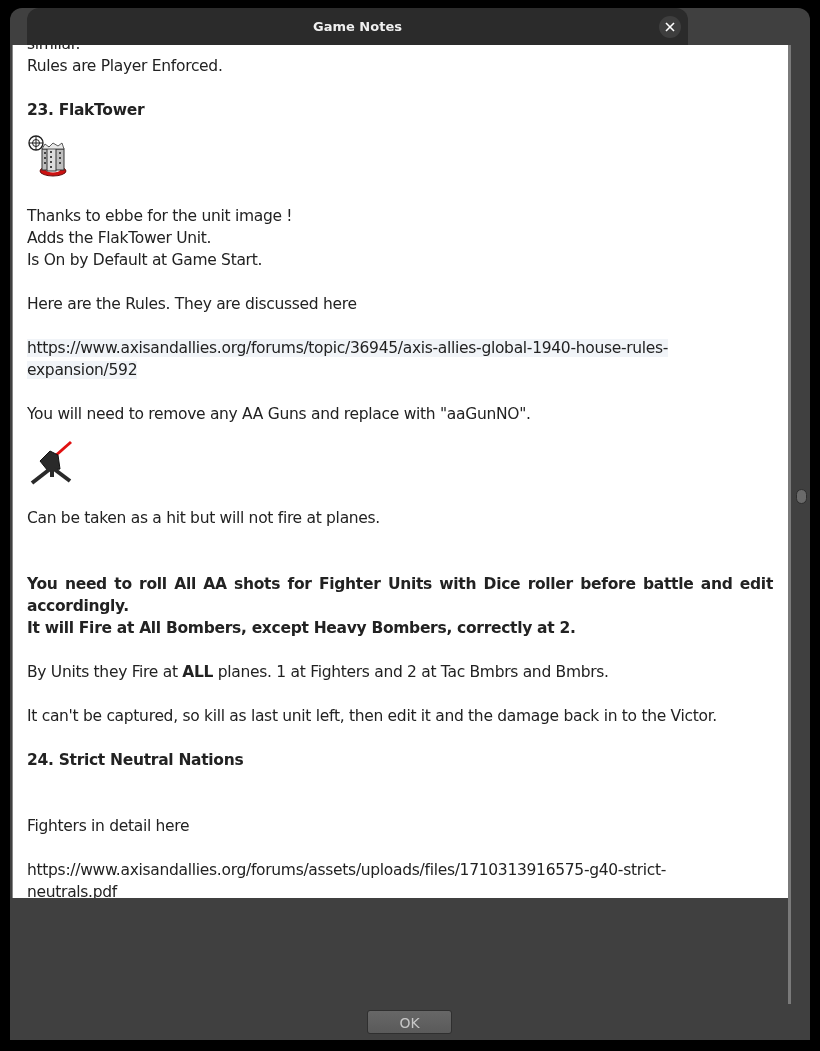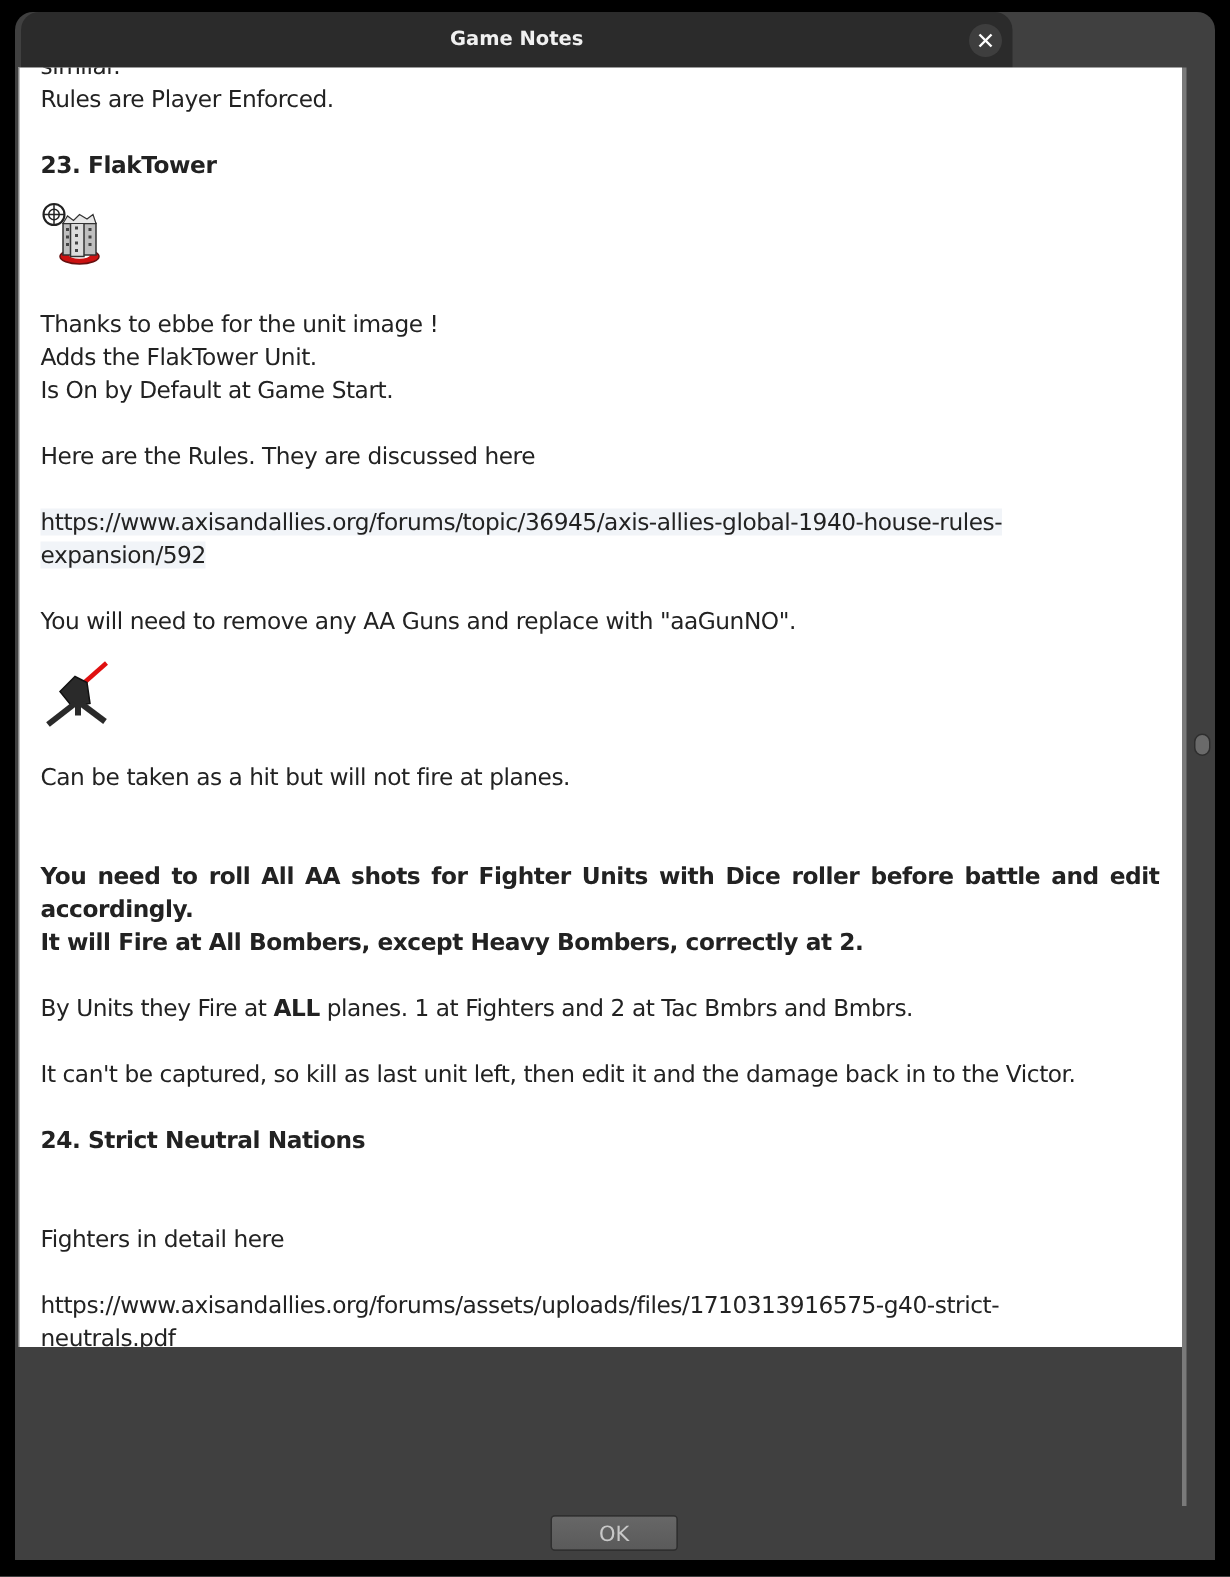--- a/index.html
+++ b/index.html
@@ -15,21 +15,21 @@
       left: 10px;
       top: 8px;
       width: 800px;
       height: 1032px;
       background: #404040;
       border-radius: 12px 12px 0 0;
       overflow: hidden;
     }
     .titlebar {
       position: absolute;
-      left: 4px; top: 0;
+      left: 17px; top: 0;
       width: 661px;
       height: 37px;
       background: #2b2b2b;
       border-radius: 12px 12px 0 0;
     }
     .title {
       position: absolute;
       left: 0; right: 0; top: 0;
       height: 37px;
       line-height: 37px;

